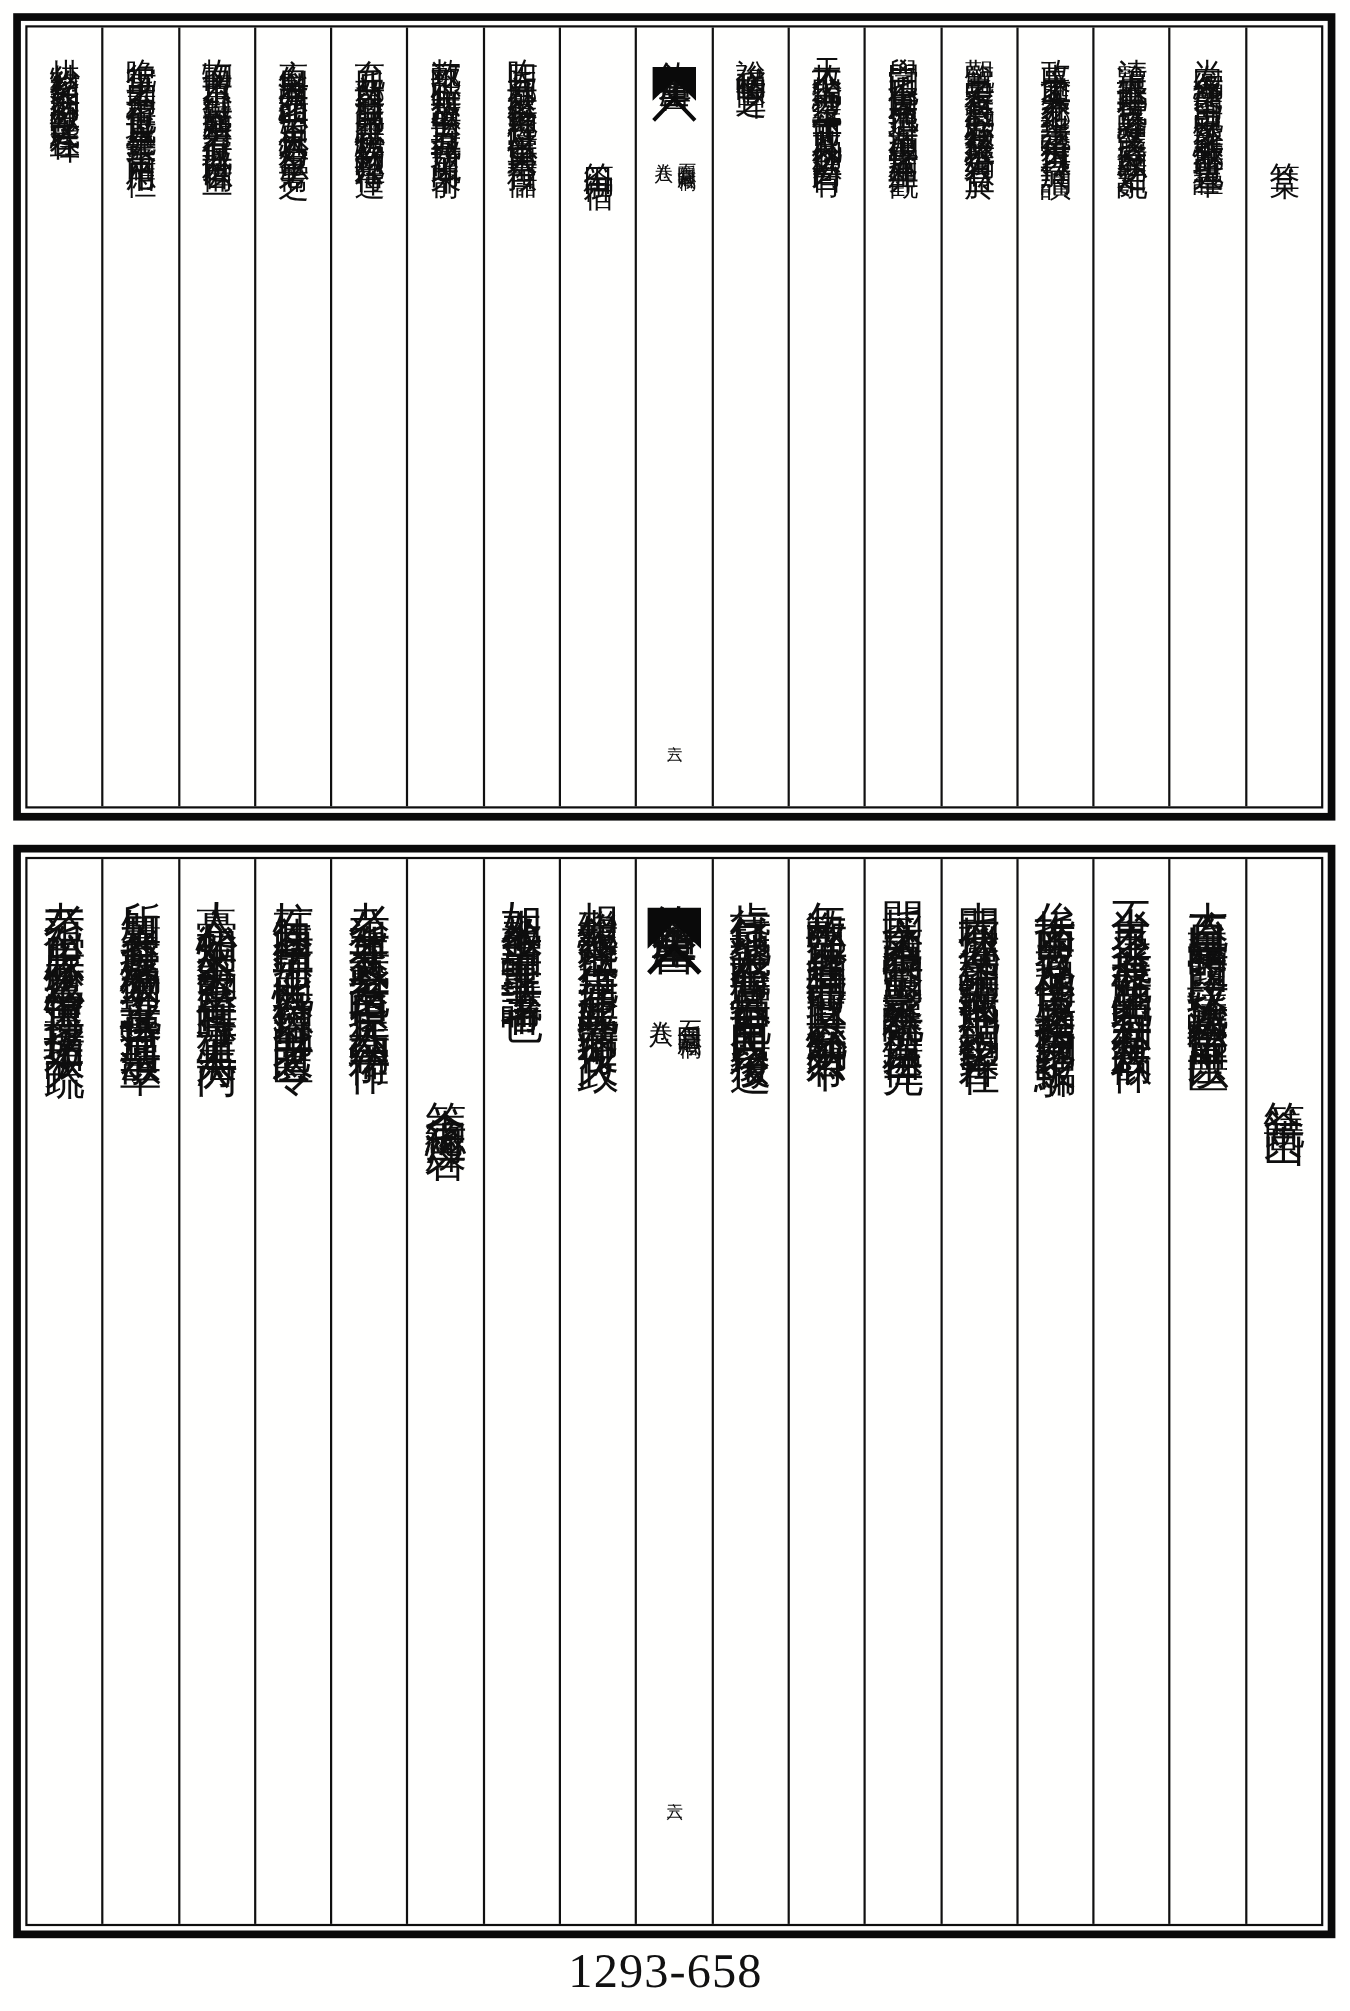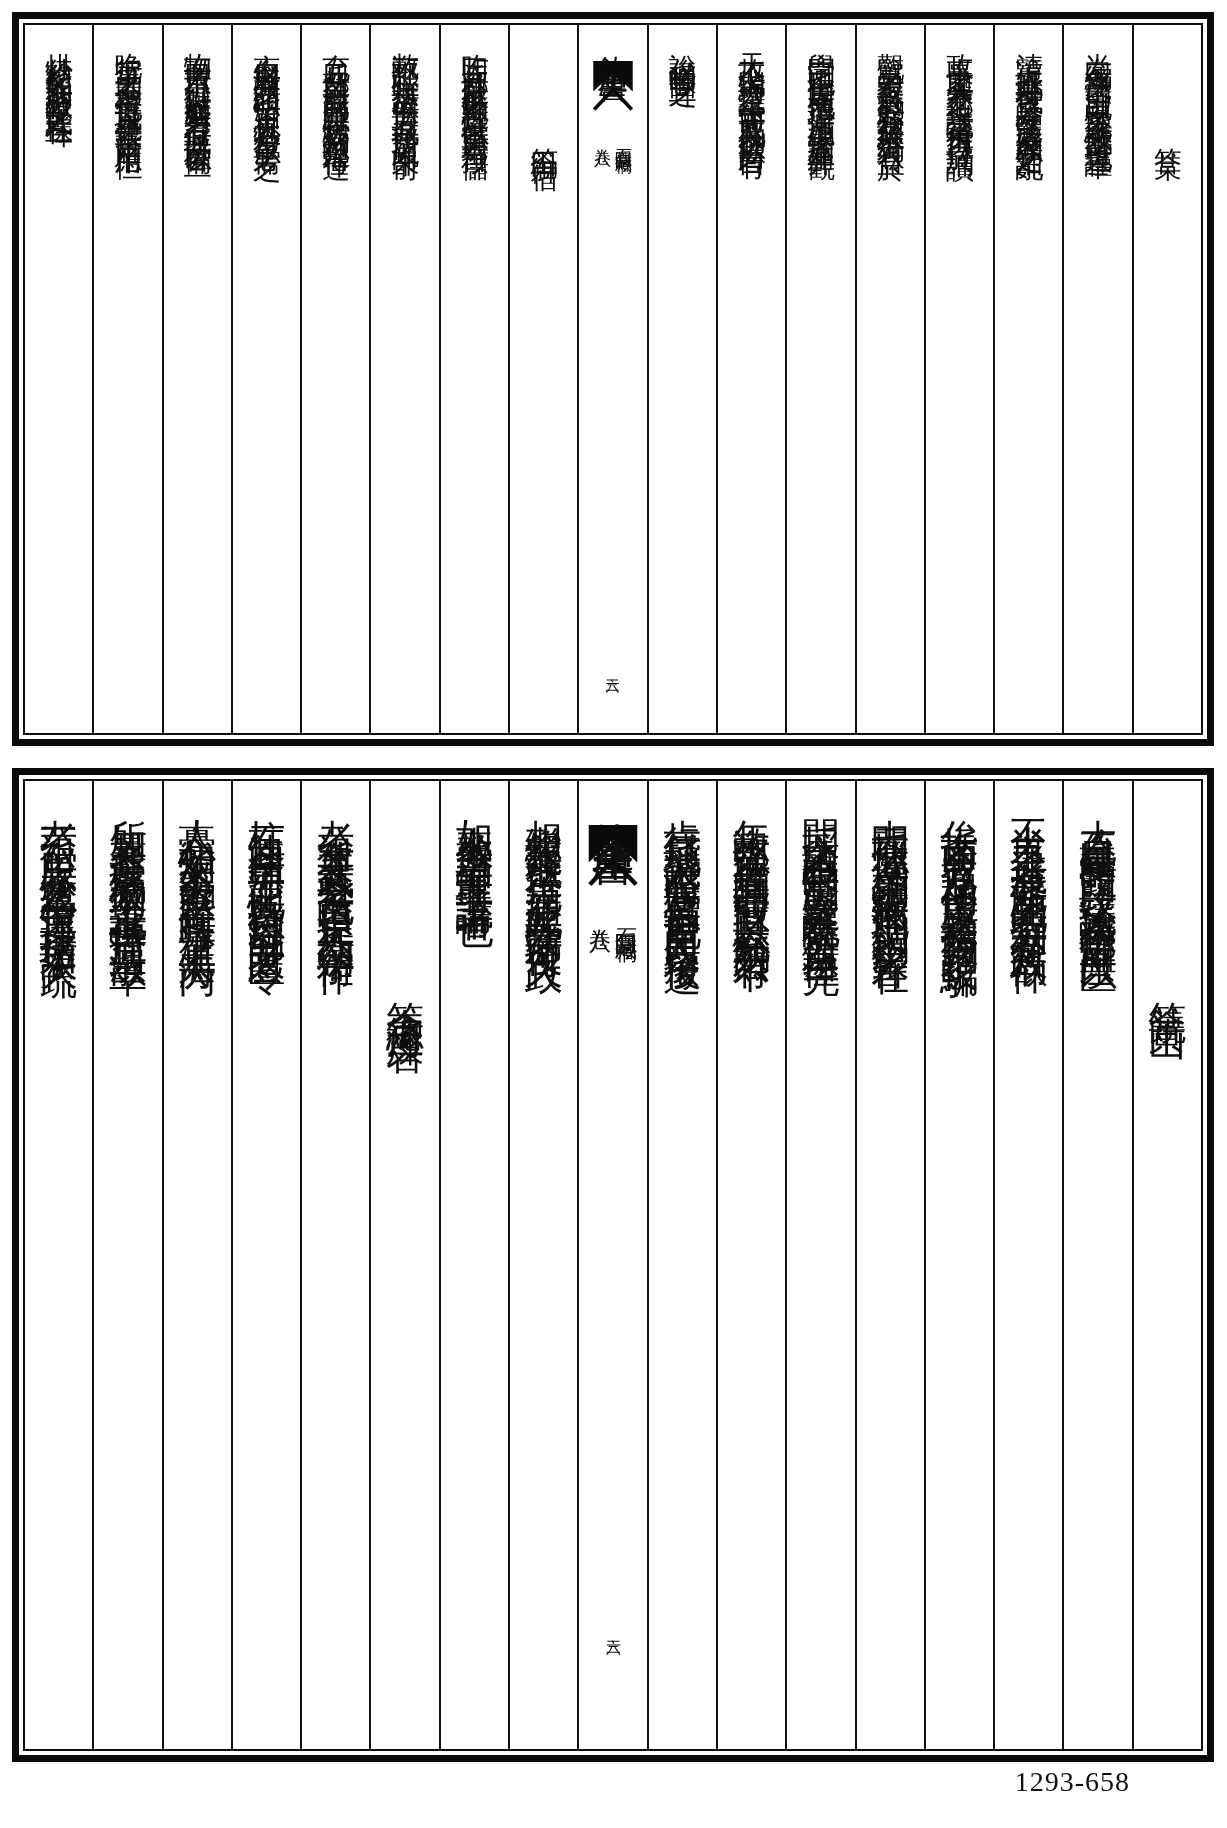--- a/index.html
+++ b/index.html
@@ -72,25 +72,26 @@
     font-size: 14px;
     letter-spacing: 2px;
   }
   #top-block .folio    { margin-bottom: 62px; }
   #bottom-block .folio { margin-bottom: 118px; font-size: 15px; }
   #catalog {
     position: absolute;
     top: 1766px;
     left: 0;
     width: 1130px;
-    text-align: right;
-    font-size: 28px;
+    text-align: center;
+    font-size: 44px;
     font-family: "Liberation Serif", "DejaVu Serif", serif;
     color: #111111;
     letter-spacing: 1px;
+    padding-left: 40px;
   }
 </style>
 </head>
 <body>
 
 <div id="page">
   <div class="block" id="top-block">
     <div class="inner">
         <div class="col">
           <span class="vtext title body">答某</span>

